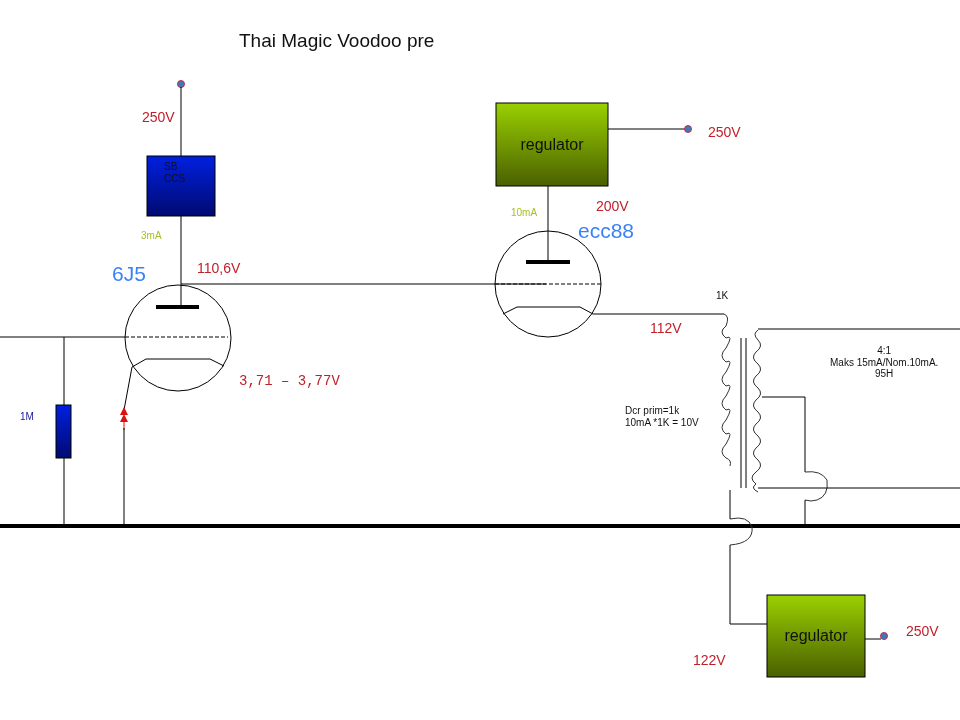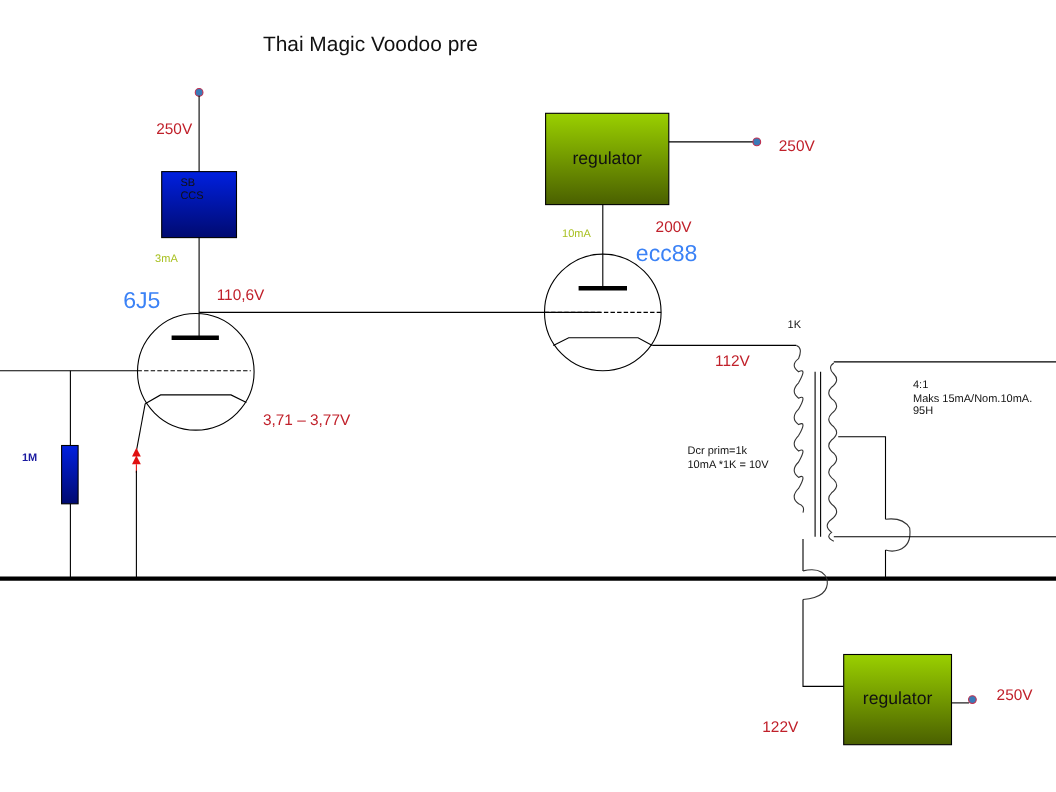--- a/index.html
+++ b/index.html
@@ -105,32 +105,32 @@
 </svg>
 
 <div class="lbl title" style="left:239px; top:30px;">Thai Magic Voodoo pre</div>
 
 <div class="lbl red" style="left:142px; top:109px;">250V</div>
 <div class="lbl" style="left:164px; top:161px; font-size:10px; color:#111;">SB
 CCS</div>
 <div class="lbl ylw" style="left:141px; top:230px;">3mA</div>
 <div class="lbl tube-name" style="left:112px; top:262px;">6J5</div>
 <div class="lbl red" style="left:197px; top:260px;">110,6V</div>
-<div class="lbl red" style="left:239px; top:373px;">3,71 – 3,77V</div>
-<div class="lbl blue" style="left:20px; top:411px;font-weight:bold;">1M</div>
+<div class="lbl red" style="left:239px; top:373px;font-family:Liberation Mono, monospace;">3,71 – 3,77V</div>
+<div class="lbl blue" style="left:20px; top:411px;">1M</div>
 
 <div class="boxlbl" style="left:496px; top:103px; width:112px; height:83px;">regulator</div>
 <div class="lbl red" style="left:708px; top:124px;">250V</div>
 <div class="lbl red" style="left:596px; top:198px;">200V</div>
 <div class="lbl ylw" style="left:511px; top:207px;">10mA</div>
 <div class="lbl tube-name" style="left:578px; top:219px;">ecc88</div>
 <div class="lbl red" style="left:610px; top:320px;margin-left:40px;">112V</div>
 
 <div class="lbl blk" style="left:716px; top:290px;">1K</div>
-<div class="lbl blk" style="left:830px; top:345px;">4:1
+<div class="lbl blk" style="left:830px; top:345px;text-align:center;">4:1
 Maks 15mA/Nom.10mA.
 95H</div>
 <div class="lbl blk" style="left:625px; top:405px;">Dcr prim=1k
 10mA *1K = 10V</div>
 
 <div class="boxlbl" style="left:767px; top:595px; width:98px; height:82px;">regulator</div>
 <div class="lbl red" style="left:693px; top:652px;">122V</div>
 <div class="lbl red" style="left:906px; top:623px;">250V</div>
 
 </body></html>

